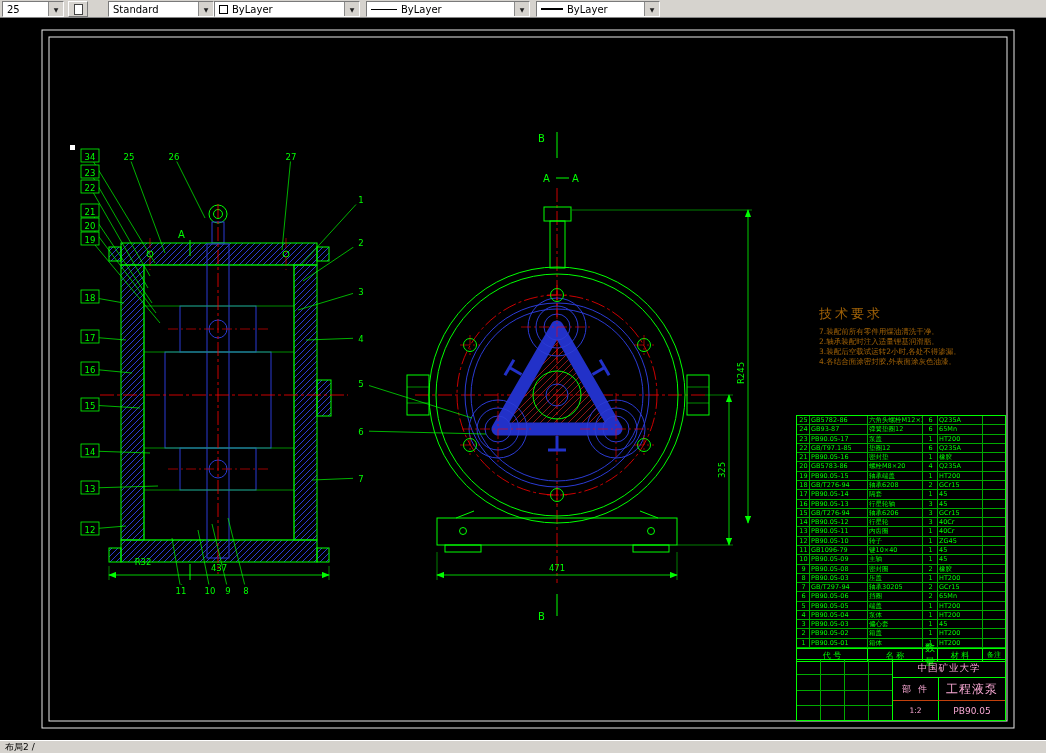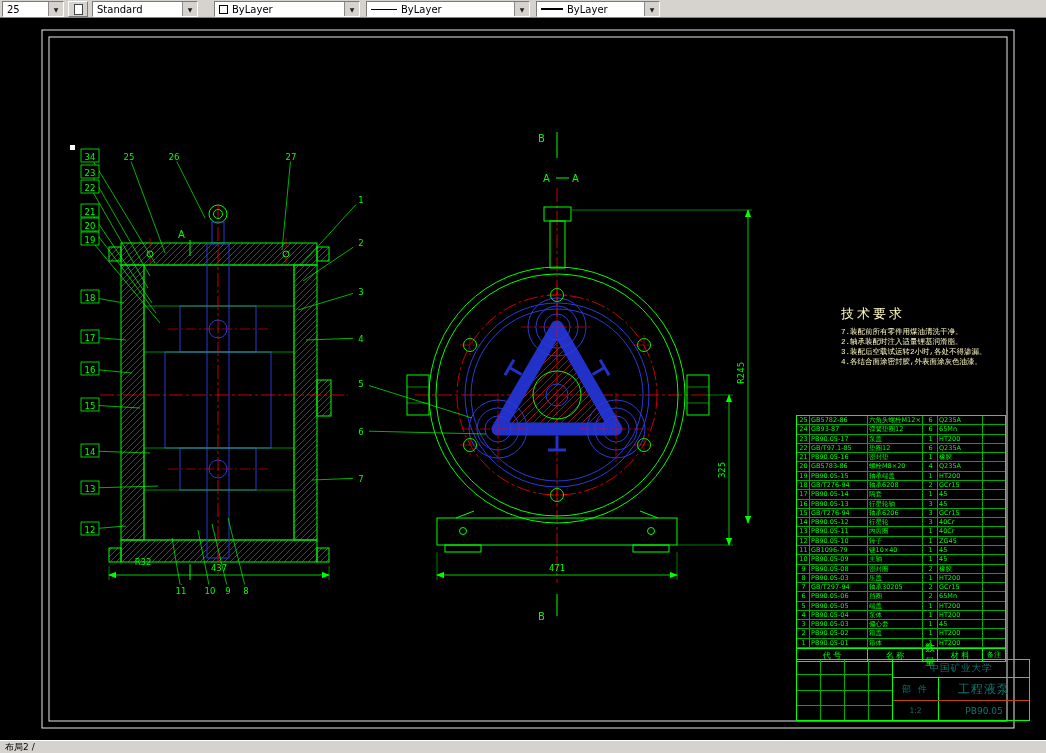--- a/index.html
+++ b/index.html
@@ -47,33 +47,33 @@
   .ext { stroke:#00ff00; stroke-width:.5; }
   .gt  { fill:#00ff00; font-size:10px; }
   .dimtext { fill:#00ff00; font-size:8.5px; text-anchor:middle; }
   .callout-num { fill:#00ff00; font-size:8.5px; text-anchor:middle; }
   .callout-box  { fill:#000; stroke:#00ff00; stroke-width:.8; }
   .callout-mask { fill:#000; }
   .leader { stroke:#00ff00; stroke-width:.7; }
   .rotor { fill:url(#hr); stroke:#2231c8; stroke-width:13; stroke-linejoin:round; }
   .tmark { stroke:#2231c8; stroke-width:3; fill:none; }
   
-  .tech { position:absolute; left:841px; top:287px; color:#fef9c3;font-family:Liberation Mono, monospace; }
+  .tech { position:absolute; left:819px; top:287px; color:#a16207; }
   .tech-title { font-size:13px; letter-spacing:3px; margin-bottom:4px; }
   .tech-line { font-size:7.5px; line-height:10px; white-space:nowrap; }
   .bom { position:absolute; left:796px; top:397px; width:210px; border:1px solid #00ff00; color:#00ff00; }
   .bom-rows { display:flex; flex-direction:column; height:232px; }
   .bom-row { flex:1; display:flex; border-bottom:1px solid #00aa00; overflow:hidden; }
   .bom-cell { border-right:1px solid #00aa00; overflow:hidden; font-size:6.5px; line-height:8.5px; padding-left:1px; white-space:nowrap; }
   .c-seq{width:13px; text-align:center;} .c-code{width:58px;} .c-name{width:55px;}
   .c-qty{width:15px; text-align:center;} .c-material{width:45px;} .c-note{flex:1; border-right:none;}
   .bom-header { display:flex; height:13px; font-size:8px; align-items:center; text-align:center; border-top:1px solid #00ff00; }
   .bom-header > div { border-right:1px solid #00ff00; height:100%; display:flex; align-items:center; justify-content:center; }
   .h-code{width:71px;} .h-name{width:55px;} .h-qty{width:15px; font-size:10px;} .h-material{width:45px;} .h-note{flex:1; border-right:none !important; font-size:7px;}
-  .tblock { position:absolute; left:796px; top:641px; width:234px; height:62px; border:1px solid #00ff00; display:flex; color:#0f766e; }
+  .tblock { position:absolute; left:796px; top:641px; width:210px; height:62px; border:1px solid #00ff00; display:flex; color:#f9a8d4; }
   .tb-left { width:96px; border-right:1px solid #00ff00; display:flex; flex-direction:column; }
   .tb-lrow { flex:1; display:flex; border-bottom:1px solid #00aa00; }
   .tb-lrow:last-child { border-bottom:none; }
   .tb-lcell { flex:1; border-right:1px solid #00aa00; }
   .tb-lcell:last-child { border-right:none; }
   .tb-right { flex:1; display:flex; flex-direction:column; }
   .tb-univ { height:18px; display:flex; align-items:center; justify-content:center; font-size:9.5px; letter-spacing:1px; border-bottom:1px solid #00ff00; }
   .tb-mid { flex:1; display:flex; border-bottom:1px solid #c2410c; }
   .tb-type { width:46px; border-right:1px solid #00ff00; display:flex; align-items:center; justify-content:center; font-size:9px; letter-spacing:2px; }
   .tb-name { flex:1; display:flex; align-items:center; justify-content:center; font-size:12px; letter-spacing:1px; }
@@ -93,21 +93,21 @@
 <body>
 
 <div class="toolbar">
   <div class="combo" style="left:2px; width:62px;">
     <span class="val">25</span>
     <span class="btn">▼</span>
   </div>
   <div class="tool-btn">
     <span class="sheet-ico"></span>
   </div>
-  <div class="combo" style="left:92px; width:106px;">
+  <div class="combo" style="left:108px; width:106px;">
     <span class="val">Standard</span>
     <span class="btn">▼</span>
   </div>
   <div class="combo" style="left:214px; width:146px;">
     <span class="swatch"></span>
     <span class="val">ByLayer</span>
     <span class="btn">▼</span>
   </div>
   <div class="combo" style="left:366px; width:164px;">
     <span class="ltline"></span>

